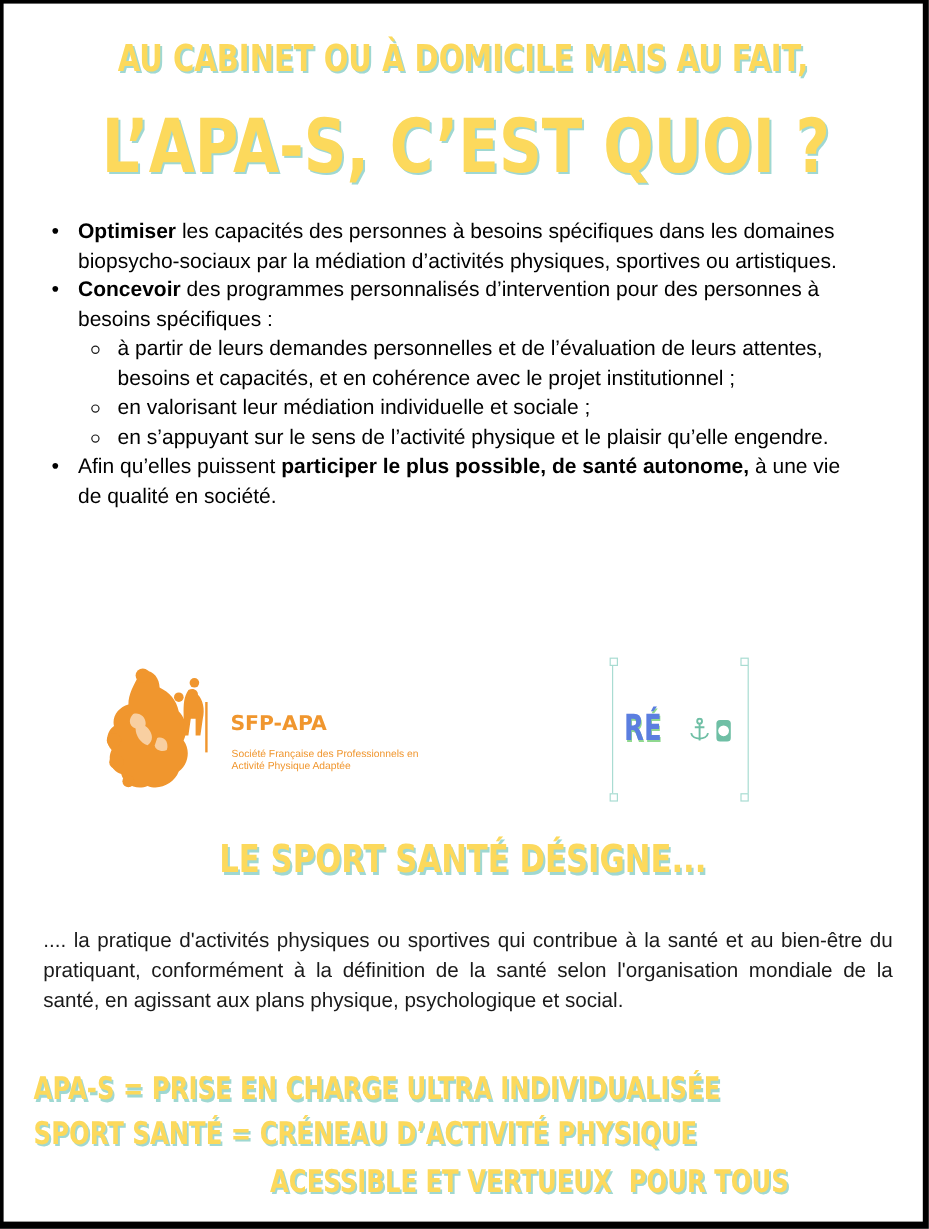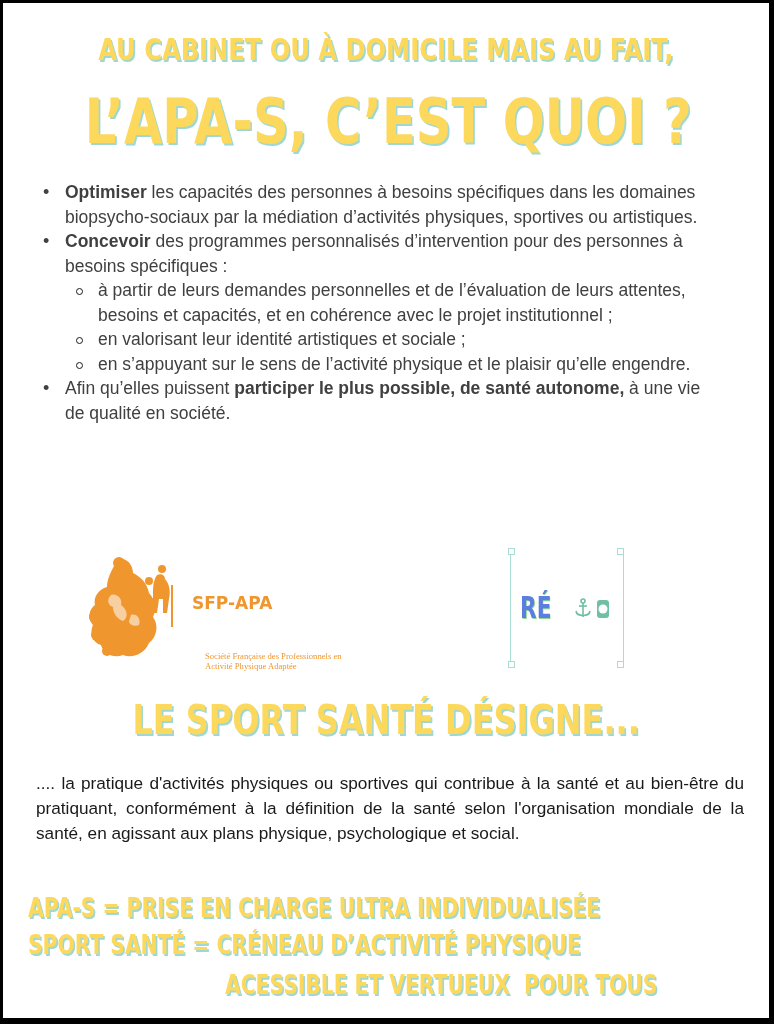--- a/index.html
+++ b/index.html
@@ -17,57 +17,57 @@
       letter-spacing: 0px;
     }
     .cond { display: inline-block; transform-origin: left top; }
     .h1 { top: 28px; left: 0; width: 766px; text-align: center; font-size: 31px; }
     .h1 .cond { transform: scaleX(0.78); transform-origin: center top; }
     .h2 { top: 82px; left: 0; width: 771px; text-align: center; font-size: 62px; }
     .h2 .cond { transform: scaleX(0.80); transform-origin: center top; }
     .body-list {
       position: absolute; left: 34px; top: 177px; width: 680px;
       font-family: "Liberation Sans", sans-serif; font-size: 17.5px;
-      line-height: 24.5px; color: #404040;
+      line-height: 24.5px; color: #000000;
     }
     ul { margin: 0; padding: 0 0 0 28px; list-style: none; }
     ul li { position: relative; }
     ul.l1 > li::before {
       content: "\2022"; position: absolute; left: -22px; top: 0; font-size: 18px;
     }
     ul.l2 { padding-left: 33px; }
     ul.l2 > li::before {
       content: ""; position: absolute; left: -22px; top: 10px;
       width: 5px; height: 5px; border: 1.3px solid #1a1a1a; border-radius: 50%;
     }
     b { font-weight: bold; }
     .logo1 { position: absolute; left: 80px; top: 552px; width: 310px; height: 110px; }
     .logo1 .t1 {
       position: absolute; left: 109px; top: 38px; font-family: "DejaVu Sans", sans-serif;
       font-weight: bold; color: #f0962e; font-size: 17px;
     }
     .logo1 .t2 {
-      position: absolute; left: 122px; top: 68px; font-family: Liberation Serif, serif;
-      color: #f0962e; font-size: 8.6px; line-height: 10px; width: 200px; margin-top: 28px;
+      position: absolute; left: 110px; top: 68px; font-family: Liberation Sans, sans-serif;
+      color: #f0962e; font-size: 8.6px; line-height: 10px; width: 200px;
     }
     .logo2 { position: absolute; left: 505px; top: 545px; width: 116px; height: 120px; }
     .logo2 .frame {
       position: absolute; left: 2px; top: 3px; width: 112px; height: 114px;
       border-left: 1px solid #a9dcd2; border-right: 1px solid #a9dcd2;
     }
     .logo2 .corner {
       position: absolute; width: 5px; height: 5px; border: 1px solid #a9dcd2; background: #fff;
     }
     .logo2 .word {
       position: absolute; font-family: "DejaVu Sans", sans-serif; font-weight: bold;
       color: #5b7ee0; font-size: 30px; letter-spacing: 0px;
       text-shadow: 1px 1px 0 #8fd88f; white-space: nowrap;
     }
     .logo2 .word .cond { transform: scaleX(0.72); }
-    .h3 { top: 694px; left: 0; width: 766px; text-align: center; font-size: 40px; }
+    .h3 { top: 694px; left: 0; width: 766px; text-align: center; font-size: 32px; }
     .h3 .cond { transform: scaleX(0.80); transform-origin: center top; }
     .para {
       position: absolute; left: 33px; top: 768px; width: 708px;
       font-family: "Liberation Sans", sans-serif; font-size: 17.2px; line-height: 25px;
       color: #1a1a1a; text-align: justify;
     }
     .f1 { top: 890px; left: 25px; font-size: 26px; }
     .f2 { top: 927px; left: 25px; font-size: 26px; }
     .f3 { top: 967px; left: 222px; font-size: 26px; }
     .f1 .cond, .f2 .cond, .f3 .cond { transform: scaleX(0.78); }
@@ -79,21 +79,21 @@
 
   <div class="yh h1"><span class="cond">AU CABINET OU À DOMICILE MAIS AU FAIT,</span></div>
   <div class="yh h2"><span class="cond">L’APA-S, C’EST QUOI ?</span></div>
 
   <div class="body-list">
     <ul class="l1">
       <li><b>Optimiser</b><span> les capacités des personnes à besoins spécifiques dans les domaines biopsycho-sociaux par la médiation d’activités physiques, sportives ou artistiques.</span></li>
       <li><b>Concevoir</b><span> des programmes personnalisés d’intervention pour des personnes à besoins spécifiques :</span>
         <ul class="l2">
           <li>à partir de leurs demandes personnelles et de l’évaluation de leurs attentes, besoins et capacités, et en cohérence avec le projet institutionnel ;</li>
-          <li>en valorisant leur identité artistiques et sociale ;</li>
+          <li>en valorisant leur médiation individuelle et sociale ;</li>
           <li>en s’appuyant sur le sens de l’activité physique et le plaisir qu’elle engendre.</li>
         </ul>
       </li>
       <li><span>Afin qu’elles puissent </span><b>participer le plus possible, de santé autonome,</b><span> à une vie de qualité en société.</span></li>
     </ul>
   </div>
 
   <div class="logo1">
     <svg width="110" height="110" viewBox="0 0 110 110">
       <g fill="#f0962e">

